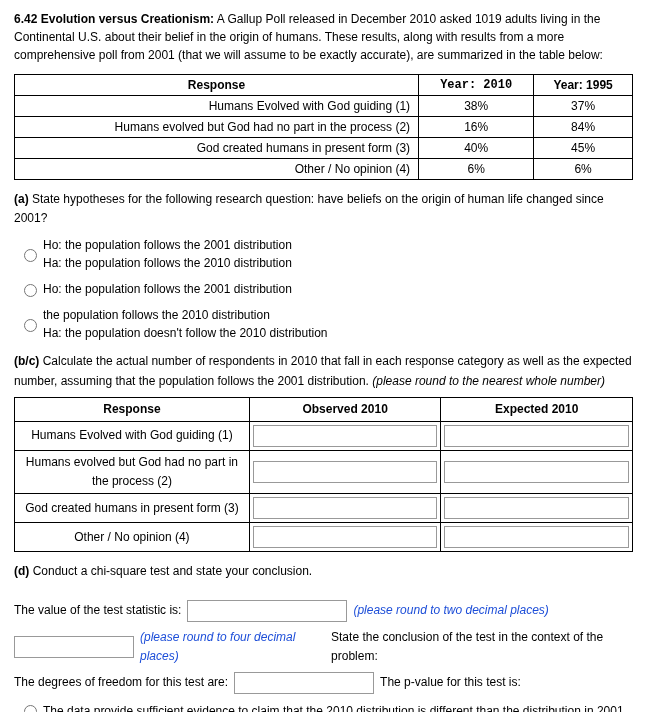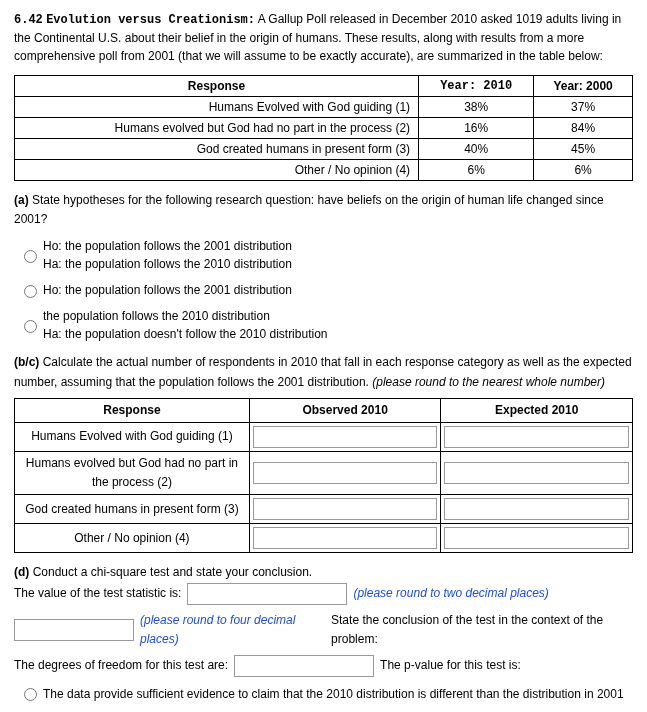--- a/index.html
+++ b/index.html
@@ -8,21 +8,21 @@
       font-size: 12px;
       background: #fff;
       color: #000;
       padding: 10px 14px;
       width: 647px;
     }
     .intro {
       margin-bottom: 10px;
       line-height: 1.5;
     }
-    .intro strong { font-weight: bold; font-family: Liberation Mono, monospace; }
+    .intro strong { font-weight: bold; }
 
     table {
       border-collapse: collapse;
       margin: 8px 0;
       width: 100%;
     }
     table td, table th {
       border: 1px solid #000;
       padding: 3px 8px;
       text-align: center;
@@ -77,21 +77,21 @@
   <strong>6.42</strong>
   <strong>Evolution versus Creationism:</strong>
   <span> A Gallup Poll released in December 2010 asked 1019 adults living in the Continental U.S. about their belief in the origin of humans. These results, along with results from a more comprehensive poll from 2001 (that we will assume to be exactly accurate), are summarized in the table below:</span>
 </div>
 
 <table>
   <thead>
     <tr>
       <td style="font-weight:bold; text-align:center;">Response</td>
       <td style="font-weight:bold;font-family:Liberation Mono, monospace;">Year: 2010</td>
-      <td style="font-weight:bold;">Year: 2000</td>
+      <td style="font-weight:bold;">Year: 1995</td>
     </tr>
   </thead>
   <tbody id="table1-body">
   <tr>
         <td style="text-align: right;">Humans Evolved with God guiding (1)</td>
         <td>38%</td>
         <td>37%</td>
       </tr>
       <tr>
         <td style="text-align: right;">Humans evolved but God had no part in the process (2)</td>
@@ -180,21 +180,21 @@
       </tbody>
   </table>
 </div>
 
 <div class="section">
   <div>
     <span style="font-weight:bold;">(d)</span>
     <span>Conduct a chi-square test and state your conclusion.</span>
   </div>
 
-  <div class="inline-row" style="margin-top:0;">
+  <div class="inline-row" style="margin-top:18px;">
     <label>The value of the test statistic is:</label>
     <input type="text" style="width: 160px;">
     <span class="italic-note">(please round to two decimal places)</span>
   </div>
 
   <div class="inline-row">
     <input type="text" style="width: 120px;">
     <span class="italic-note">(please round to four decimal places)</span>
     <span>State the conclusion of the test in the context of the problem:</span>
   </div>

